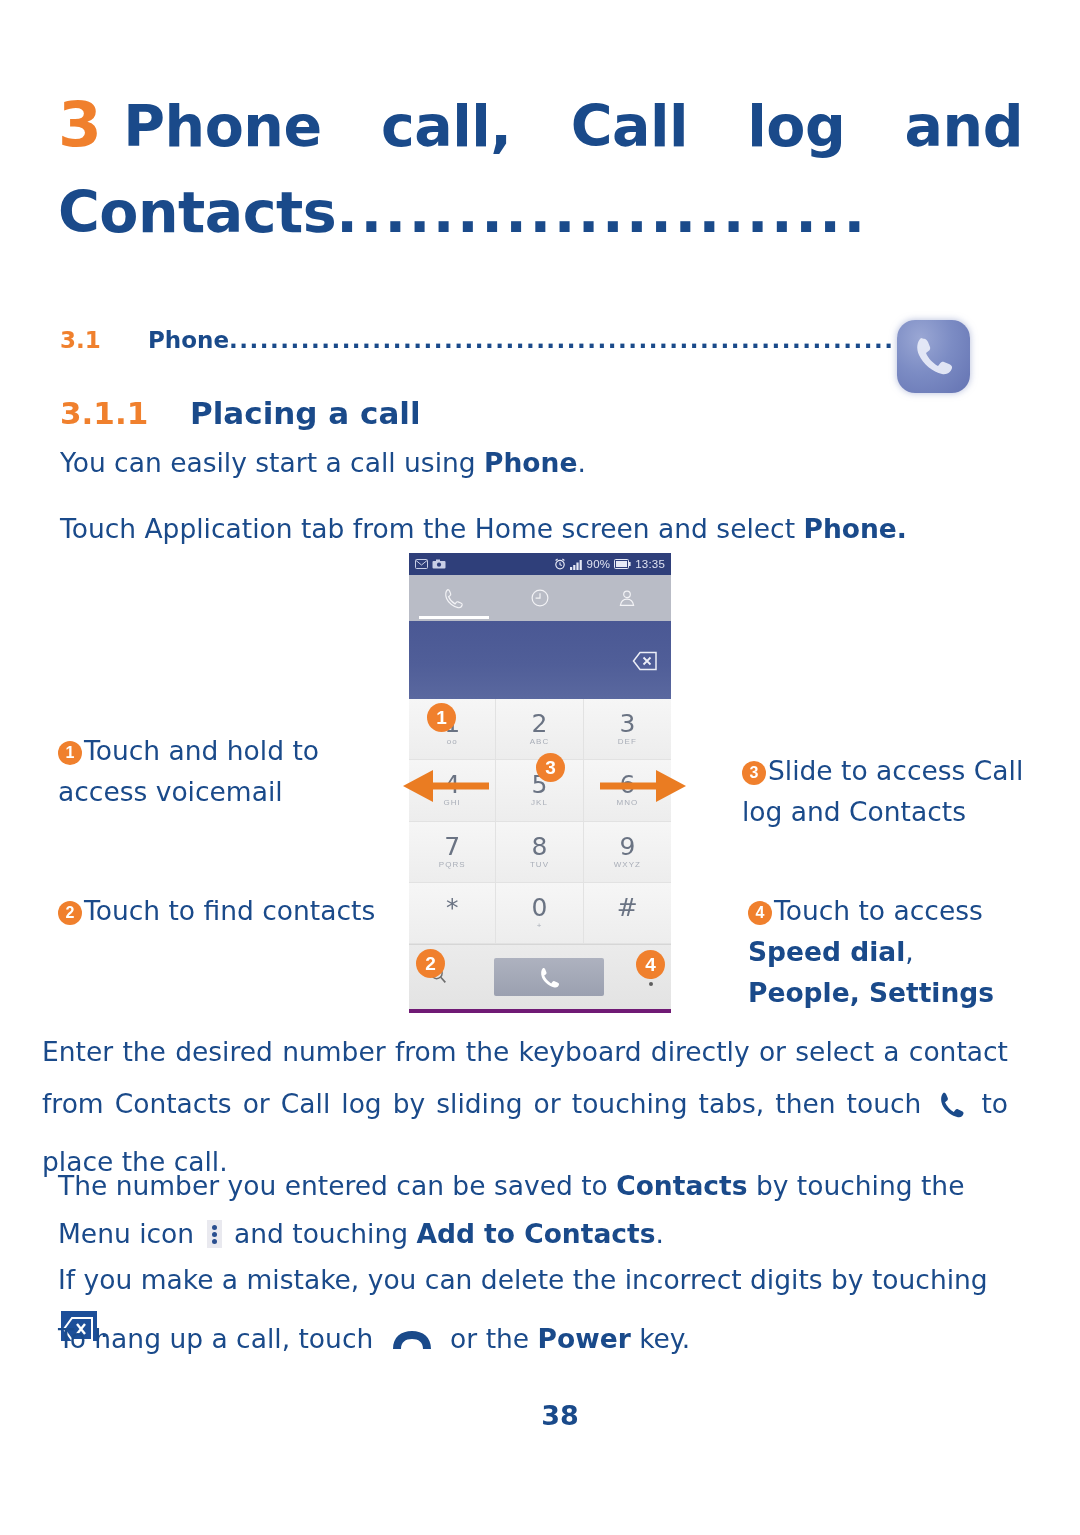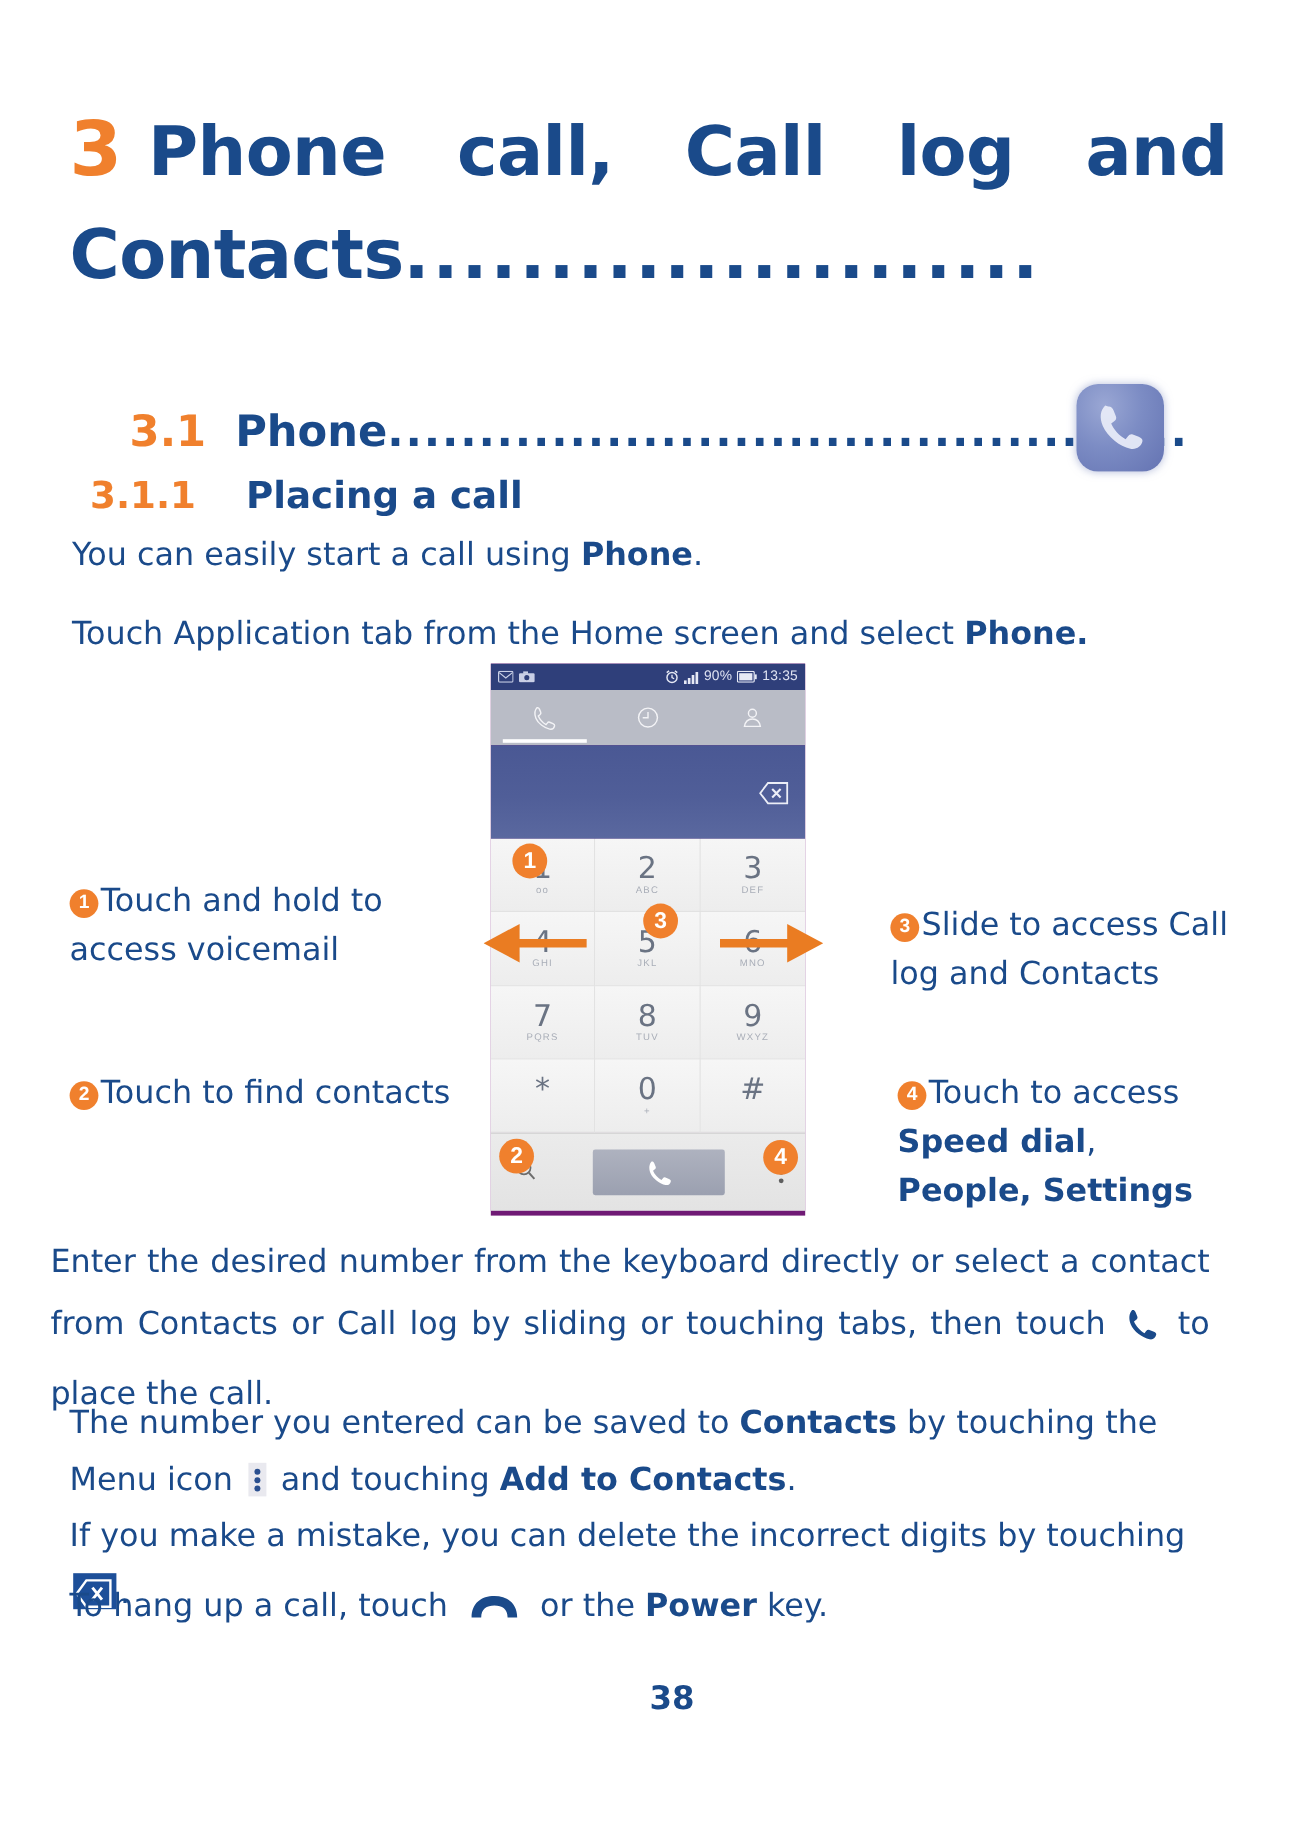--- a/index.html
+++ b/index.html
@@ -61,40 +61,38 @@
   .sec-row {
     position: absolute;
     display: flex;
     align-items: baseline;
     color: #1a4a8a;
     font-family: "DejaVu Sans", sans-serif;
     font-weight: bold;
   }
   #sec-31 {
     left: 60px;
-    top: 340px;
-    font-size: 36px;
+    top: 327px;
+    font-size: 23px;
     width: 880px;
-    margin-left: 48px;
   }
   #sec-31 .sec-no { color:#f0802d; width: 88px; flex: none;}
   #sec-31 .sec-label { color:#1a4a8a; }
   #sec-31 .sec-dots {
     color:#1a4a8a;
     overflow: hidden;
     white-space: nowrap;
     flex: 1;
     letter-spacing: 1.5px;
   }
 
   #sec-311 {
     left: 60px;
     top: 395px;
     font-size: 31px;
-    margin-left: 15px;
   }
   #sec-311 .sec-no { color:#f0802d; width: 130px; flex:none;}
   #sec-311 .sec-label { color:#1a4a8a; }
 
   
   .app-icon {
     position: absolute;
     left: 897px;
     top: 320px;
     width: 73px;

